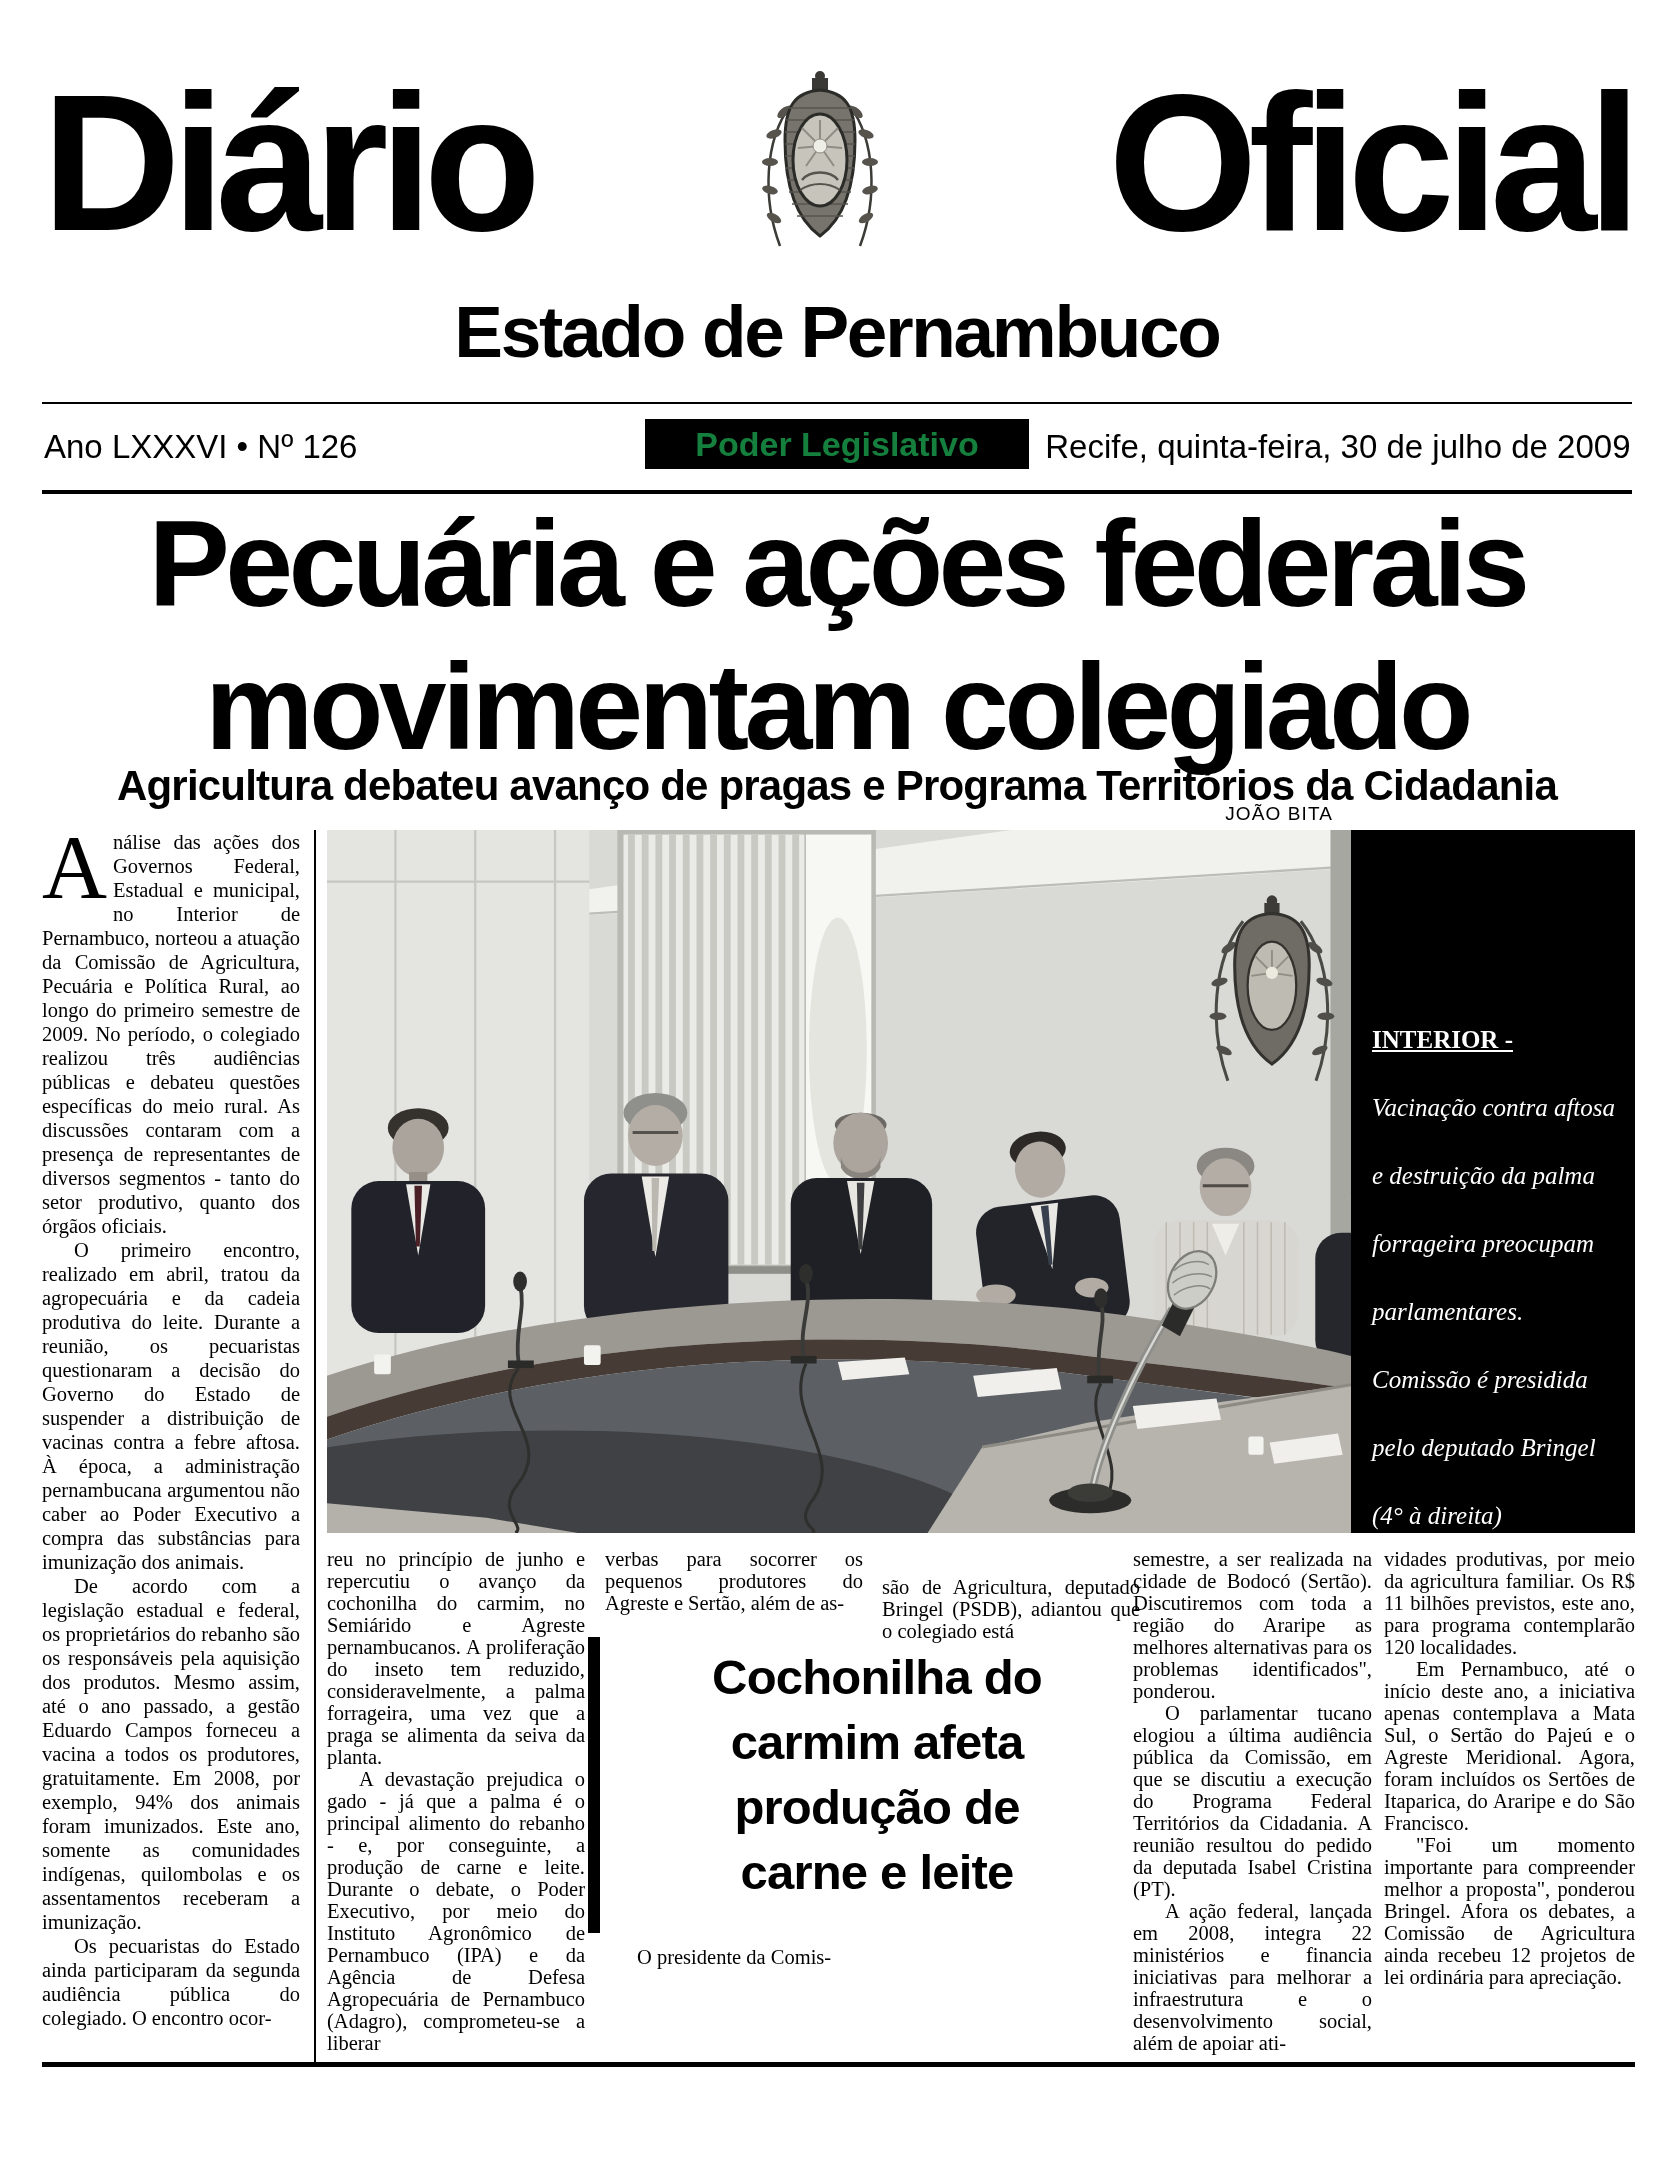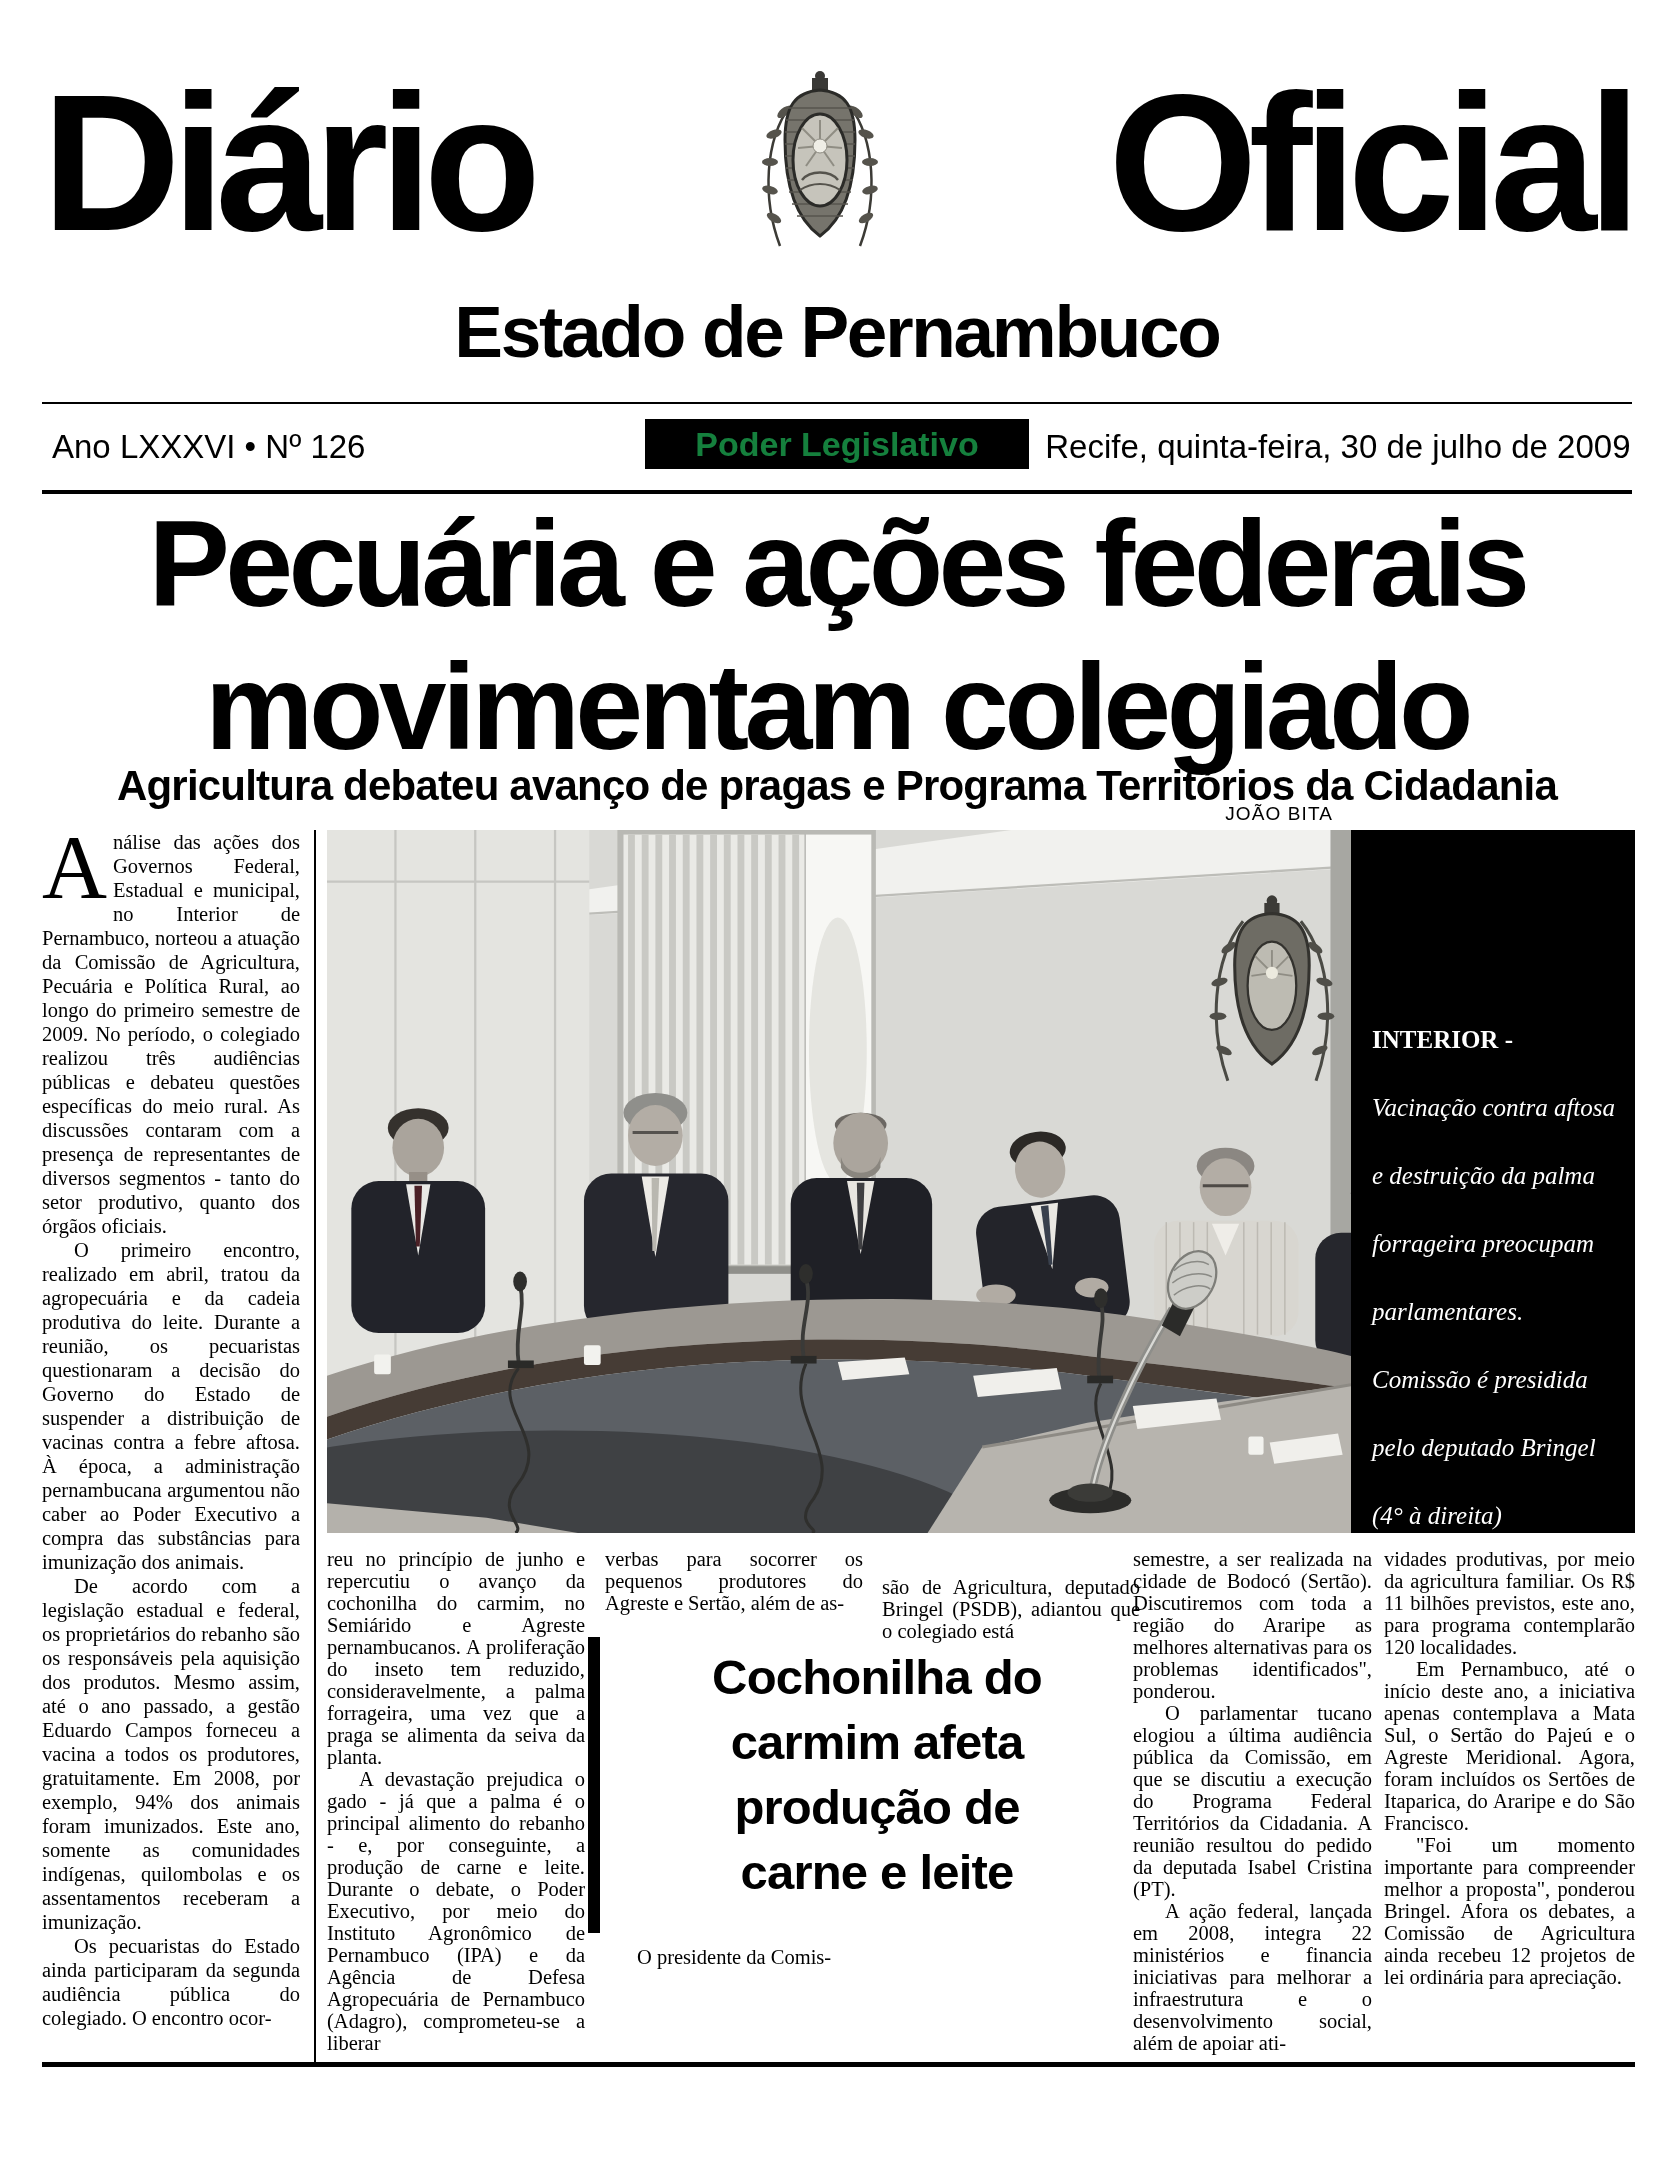--- a/index.html
+++ b/index.html
@@ -14,21 +14,21 @@
   .crest{width:120px;height:192px;flex:0 0 auto;}
   .mast-sub{position:absolute;left:0;top:290px;width:100%;text-align:center;
             font-weight:700;font-size:73px;letter-spacing:-2.3px;}
 
   .rule{position:absolute;background:#000;}
   .rule-1{left:42px;top:402px;width:1590px;height:2.3px;}
   .rule-2{left:42px;top:490px;width:1590px;height:3.8px;}
 
   
   .infobar{position:absolute;left:42px;top:419px;width:1590px;height:53px;}
-  .edition{position:absolute;left:10px;top:9px;font-size:33px;letter-spacing:0px;}
+  .edition{position:absolute;left:2px;top:9px;font-size:33px;letter-spacing:0px;}
   .section-box{position:absolute;left:50%;top:0;transform:translateX(-50%);
                width:384px;height:50px;background:#000;color:#15803d;
                display:flex;align-items:center;justify-content:center;
                font-weight:700;font-size:34px;}
   .dateline{position:absolute;right:1.5px;top:9px;font-size:33px;}
 
   
   .headline{position:absolute;left:0;top:493px;width:100%;text-align:center;
             font-weight:700;font-size:122px;line-height:143px;letter-spacing:-4.6px;}
   .subheadline{position:absolute;left:0;top:762px;width:100%;text-align:center;
@@ -59,21 +59,21 @@
 
   
   .photo{position:absolute;left:285px;top:0;width:1024px;height:703px;overflow:hidden;}
   .photo svg{display:block;}
 
   
   .caption-box{position:absolute;left:1309px;top:0;width:284px;height:703px;background:#000;
                color:#fff;overflow:hidden;}
   .caption-text{margin:176px 12px 0 21px;font-family:"Liberation Serif",serif;
                 font-size:25px;line-height:68px;}
-  .cap-lead{font-weight:700;font-style:normal;}
+  .cap-lead{font-weight:700;font-style:normal;text-decoration:underline;}
   .cap-body{font-style:italic;}
 
   
   .callout-bar{position:absolute;left:546px;top:807px;width:12px;height:296px;background:#000;}
   .callout{position:absolute;left:569px;top:815px;width:532px;text-align:center;
            font-weight:700;font-size:49px;line-height:65px;letter-spacing:-0.8px;}
 </style>
 </head>
 <body>
 

